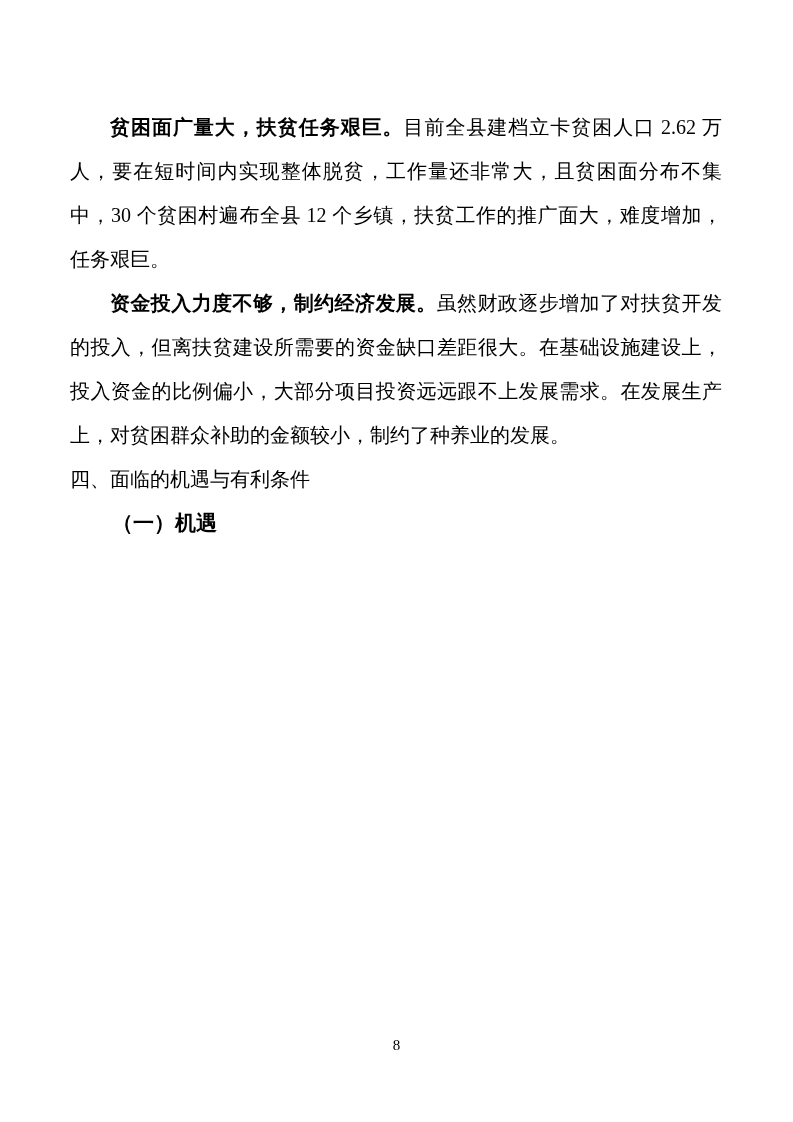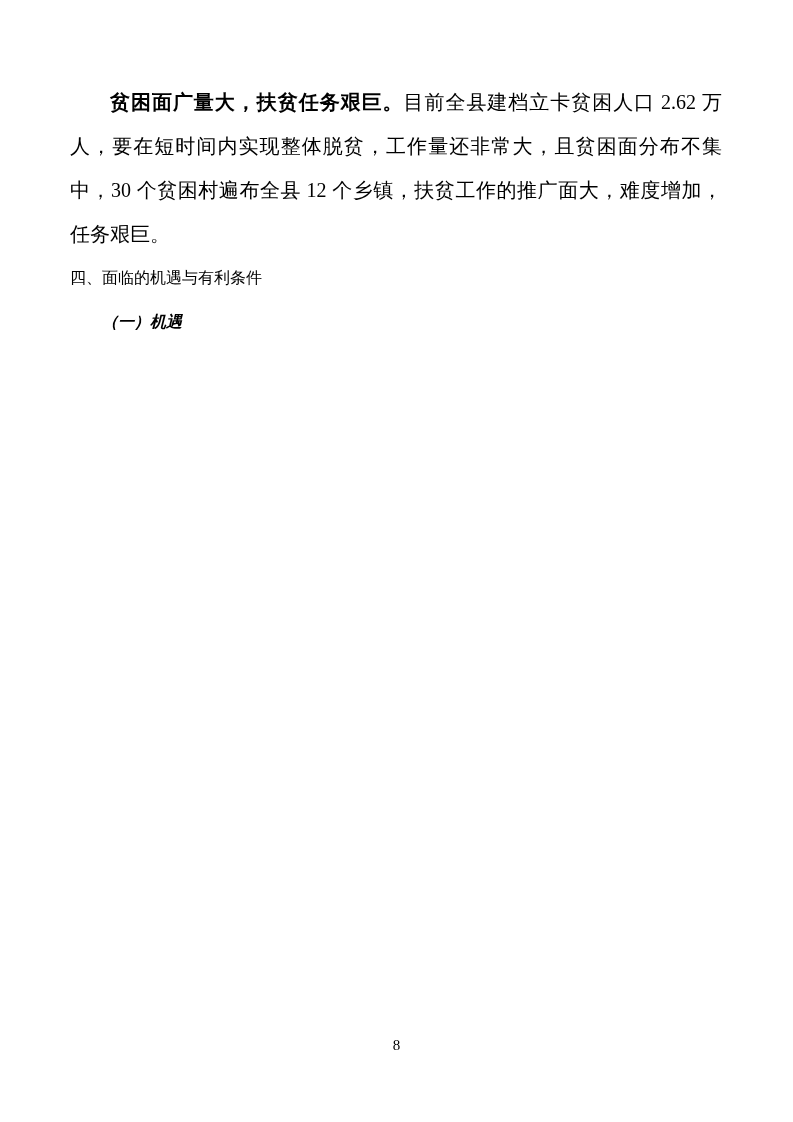--- a/index.html
+++ b/index.html
@@ -8,51 +8,50 @@
     background: #ffffff;
   }
   .page {
     position: relative;
     width: 793px;
     height: 1122px;
     margin: 0 auto;
     background: #ffffff;
     color: #000000;
     box-sizing: border-box;
-    padding: 80px 71px 0 70px;
+    padding: 105px 71px 0 70px;
     font-family: "Liberation Serif", "DejaVu Serif", serif;
     font-size: 20px;
     line-height: 44px;
     overflow: hidden;
   }
   .para {
     margin: 0;
     text-align: justify;
     text-indent: 2em;
     word-break: break-all;
   }
   .para .lead {
     font-weight: bold;
   }
   .h-section {
     margin: 0;
     font-family: "Liberation Sans", "DejaVu Sans", sans-serif;
     font-weight: normal;
-    font-size: 16px;
+    font-size: 20px;
     line-height: 44px;
     text-indent: 0;
   }
   .h-sub {
     margin: 0;
     font-family: "Liberation Sans", "DejaVu Sans", sans-serif;
     font-weight: bold;
-    font-size: 16px;
+    font-size: 21px;
     line-height: 44px;
     text-indent: 2em;
-    font-style: italic;
   }
   .page-number {
     position: absolute;
     left: 0;
     right: 0;
     bottom: 68px;
     text-align: center;
     font-family: "Liberation Serif", "DejaVu Serif", serif;
     font-size: 15px;
     line-height: 18px;
@@ -60,20 +59,21 @@
 </style>
 </head>
 <body>
 
 <div class="page">
 
   <p class="para"><span class="lead">贫困面广量大，扶贫任务艰巨。</span><span>目前全县建档立卡贫困人口 2.62 万人，要在短时间内实现整体脱贫，工作量还非常大，且贫困面分布不集中，30 个贫困村遍布全县 12 个乡镇，扶贫工作的推广面大，难度增加，任务艰巨。</span></p>
 
 
 
+  <p class="para"><span class="lead">资金投入力度不够，制约经济发展。</span><span>虽然财政逐步增加了对扶贫开发的投入，但离扶贫建设所需要的资金缺口差距很大。在基础设施建设上，投入资金的比例偏小，大部分项目投资远远跟不上发展需求。在发展生产上，对贫困群众补助的金额较小，制约了种养业的发展。</span></p>
 
 
   <h2 class="h-section">四、面临的机遇与有利条件</h2>
 
   <h3 class="h-sub">（一）机遇</h3>
 
   <p class="para"></p>
 
   <div class="page-number">8</div>
 

